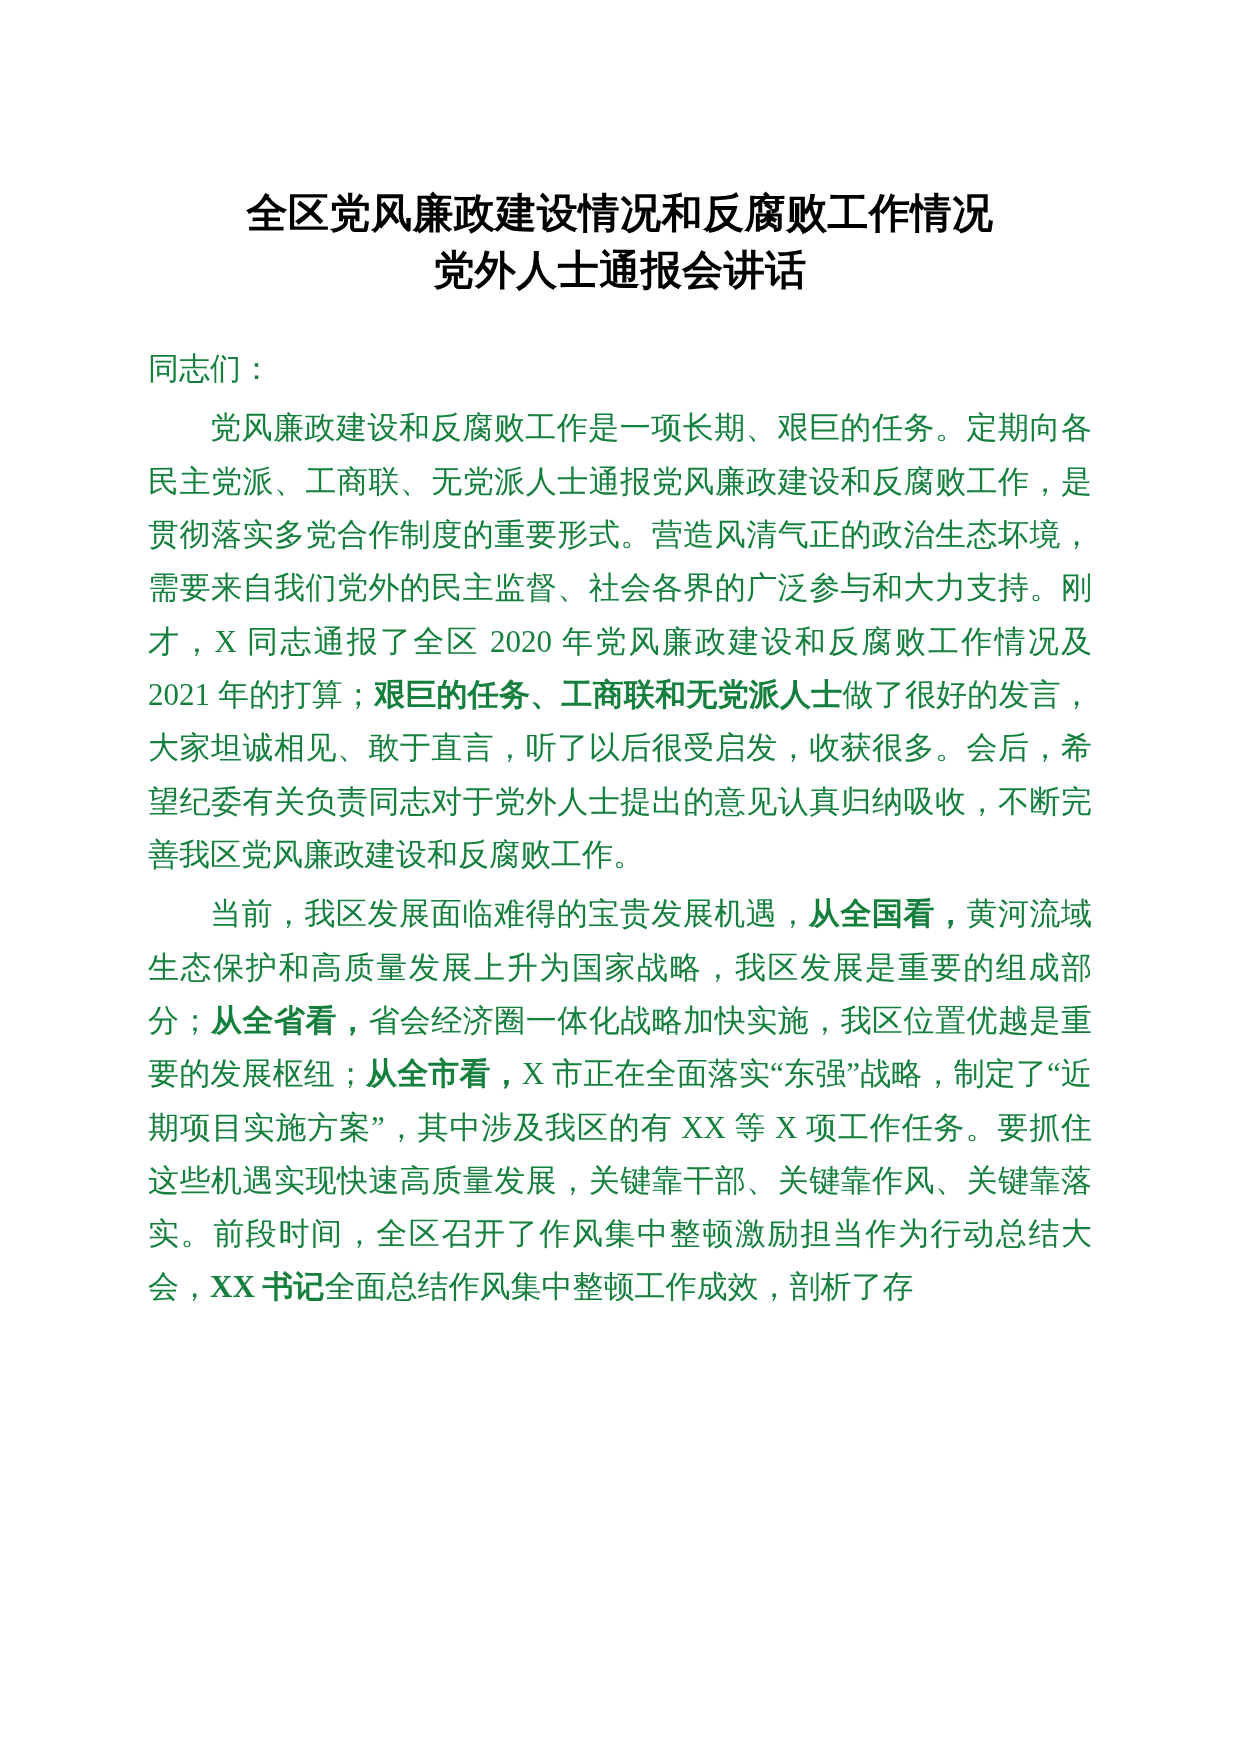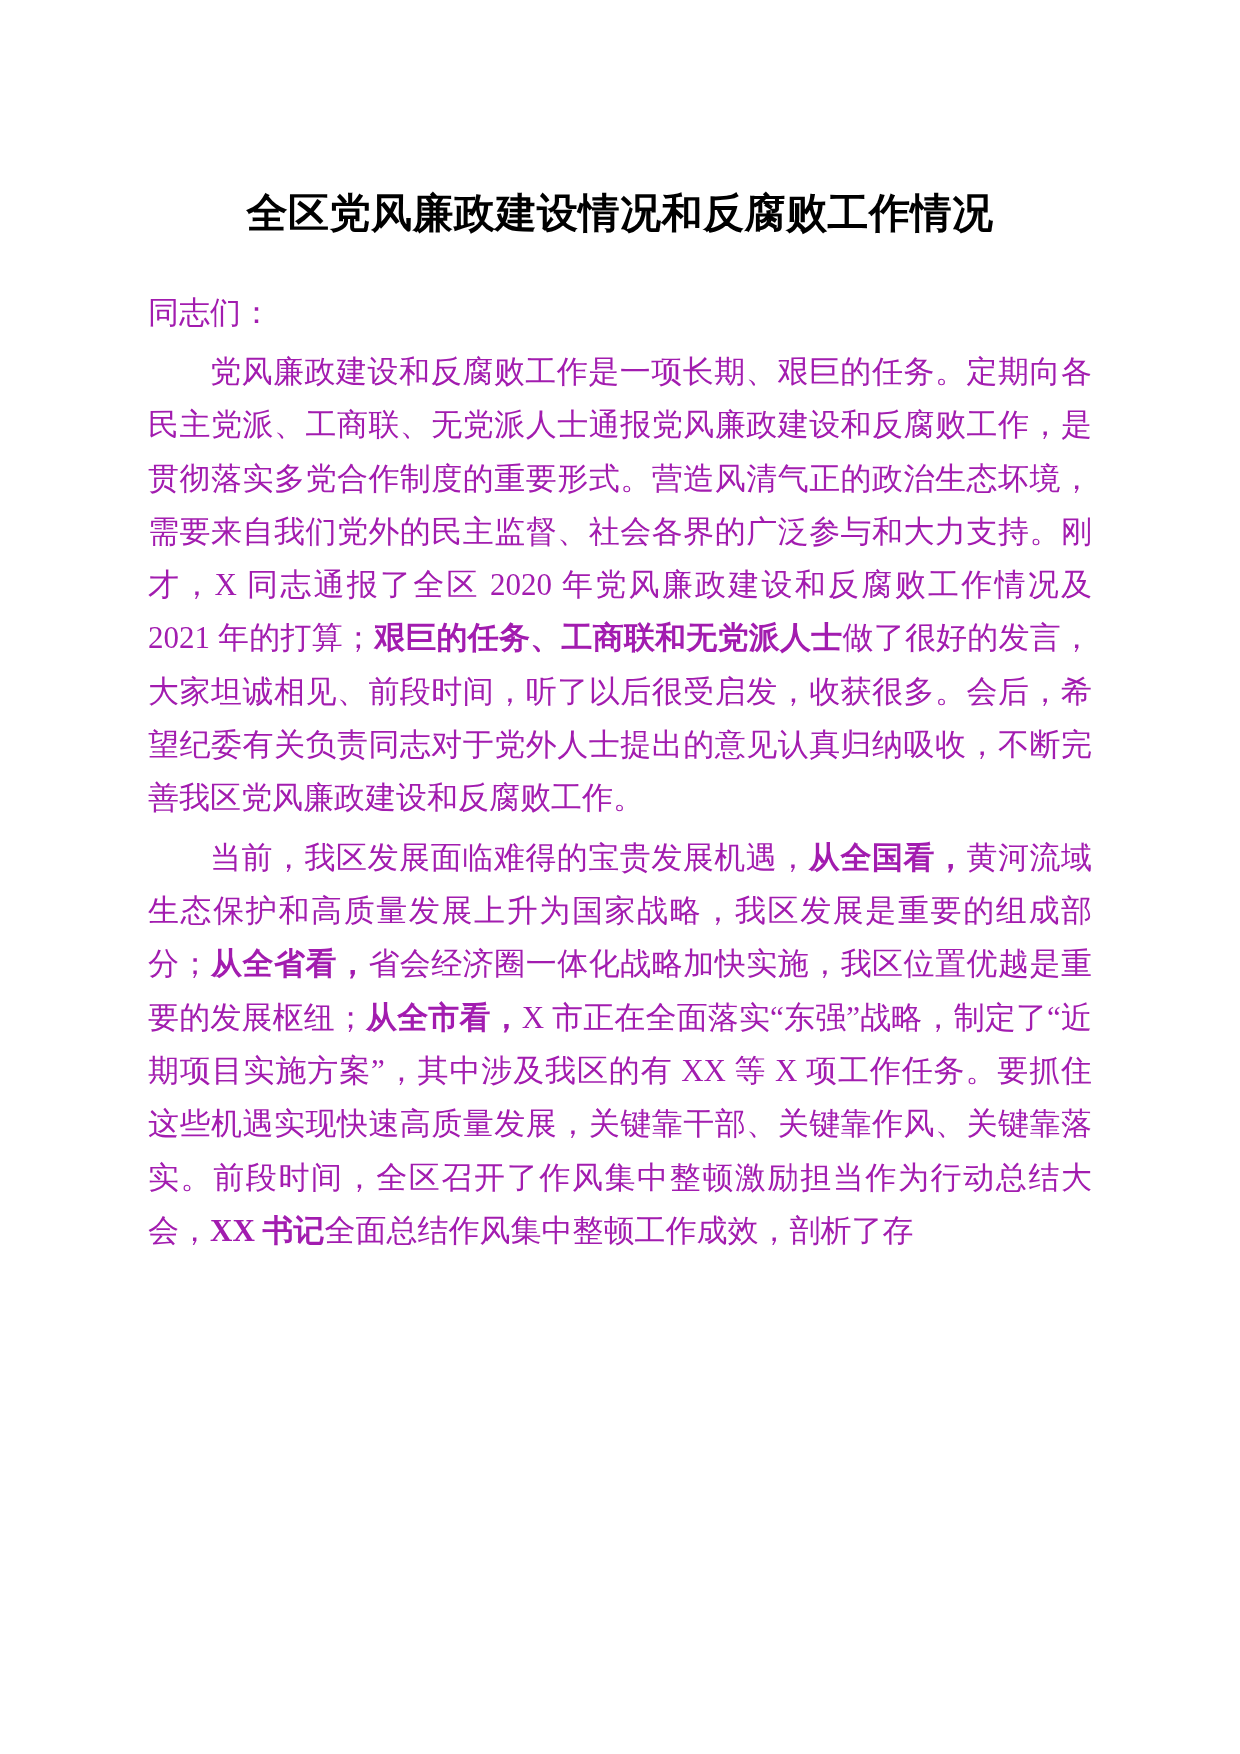--- a/index.html
+++ b/index.html
@@ -33,40 +33,41 @@
   }
   .doc-title .line {
     display: block;
   }
   .body-text {
     font-family: "Liberation Serif", "Liberation Sans", serif;
     font-size: 31px;
     line-height: 1.72;
     text-align: justify;
     text-justify: inter-ideograph;
-    color: #a21caf;
+    color: #15803d;
   }
   p.para {
     margin: 0 0 6px 0;
   }
   p.indent {
     text-indent: 2em;
   }
   .bold {
     font-weight: bold;
   }
 </style>
 </head>
 <body>
 
 <div class="page">
 
   <h1 class="doc-title">
     <span class="line">全区党风廉政建设情况和反腐败工作情况</span>
+    <span class="line">党外人士通报会讲话</span>
   </h1>
 
   <div class="body-text">
     <p class="para">同志们：</p>
-    <p class="para indent"><span>党风廉政建设和反腐败工作是一项长期、艰巨的任务。定期向各民主党派、工商联、无党派人士通报党风廉政建设和反腐败工作，是贯彻落实多党合作制度的重要形式。营造风清气正的政治生态坏境，需要来自我们党外的民主监督、社会各界的广泛参与和大力支持。刚才，X 同志通报了全区 2020 年党风廉政建设和反腐败工作情况及 2021 年的打算；</span><span class="bold">艰巨的任务、工商联和无党派人士</span><span>做了很好的发言，大家坦诚相见、前段时间，听了以后很受启发，收获很多。会后，希望纪委有关负责同志对于党外人士提出的意见认真归纳吸收，不断完善我区党风廉政建设和反腐败工作。</span></p>
+    <p class="para indent"><span>党风廉政建设和反腐败工作是一项长期、艰巨的任务。定期向各民主党派、工商联、无党派人士通报党风廉政建设和反腐败工作，是贯彻落实多党合作制度的重要形式。营造风清气正的政治生态坏境，需要来自我们党外的民主监督、社会各界的广泛参与和大力支持。刚才，X 同志通报了全区 2020 年党风廉政建设和反腐败工作情况及 2021 年的打算；</span><span class="bold">艰巨的任务、工商联和无党派人士</span><span>做了很好的发言，大家坦诚相见、敢于直言，听了以后很受启发，收获很多。会后，希望纪委有关负责同志对于党外人士提出的意见认真归纳吸收，不断完善我区党风廉政建设和反腐败工作。</span></p>
     <p class="para indent"><span>当前，我区发展面临难得的宝贵发展机遇，</span><span class="bold">从全国看，</span><span>黄河流域生态保护和高质量发展上升为国家战略，我区发展是重要的组成部分；</span><span class="bold">从全省看，</span><span>省会经济圈一体化战略加快实施，我区位置优越是重要的发展枢纽；</span><span class="bold">从全市看，</span><span>X 市正在全面落实“东强”战略，制定了“近期项目实施方案”，其中涉及我区的有 XX 等 X 项工作任务。要抓住这些机遇实现快速高质量发展，关键靠干部、关键靠作风、关键靠落实。前段时间，全区召开了作风集中整顿激励担当作为行动总结大会，</span><span class="bold">XX 书记</span><span>全面总结作风集中整顿工作成效，剖析了存</span></p>
   </div>
 
 </div>
 
 </body></html>

